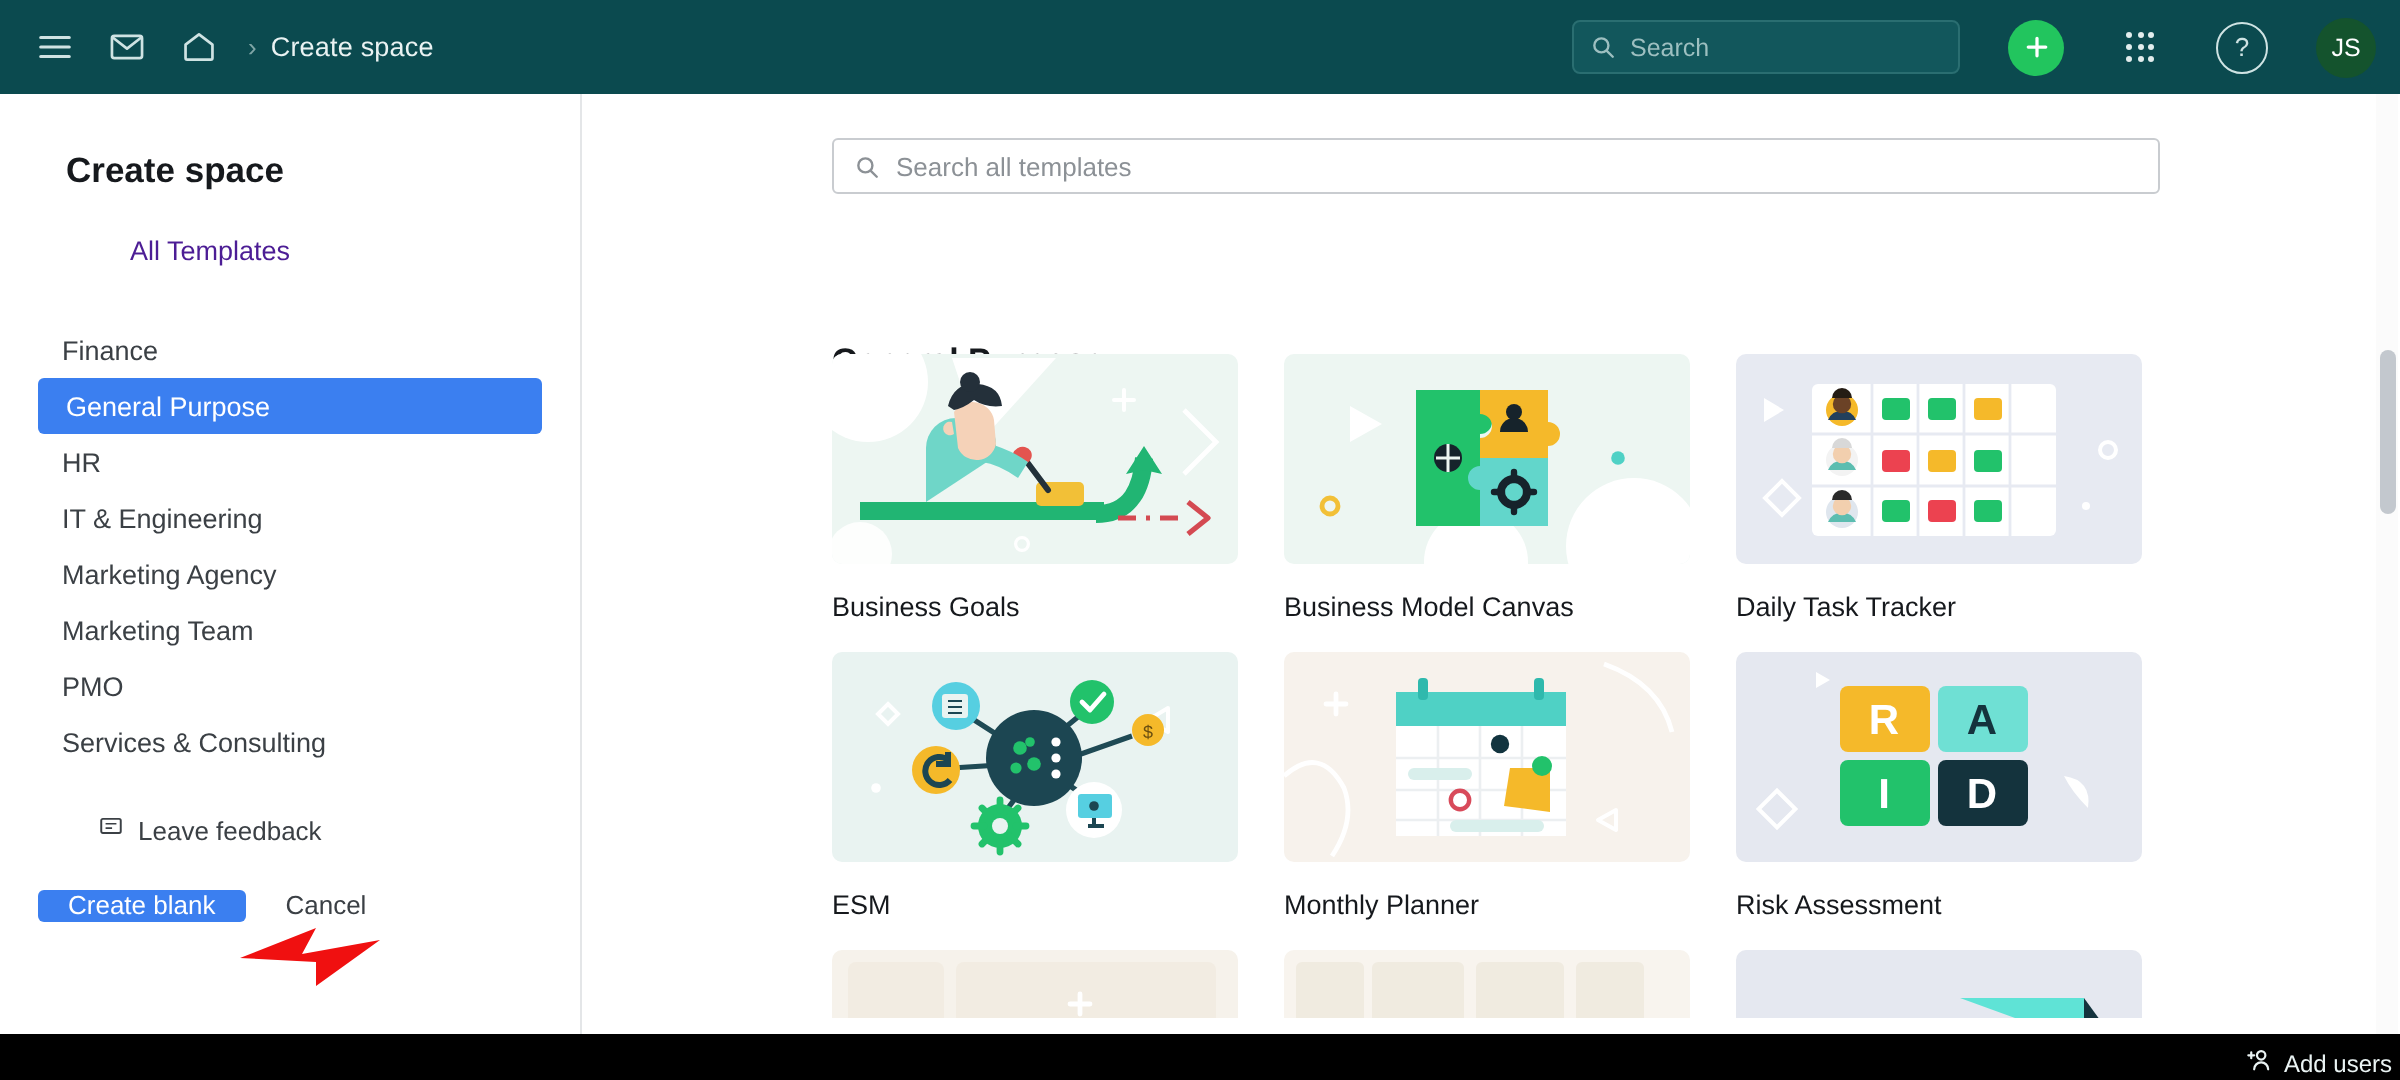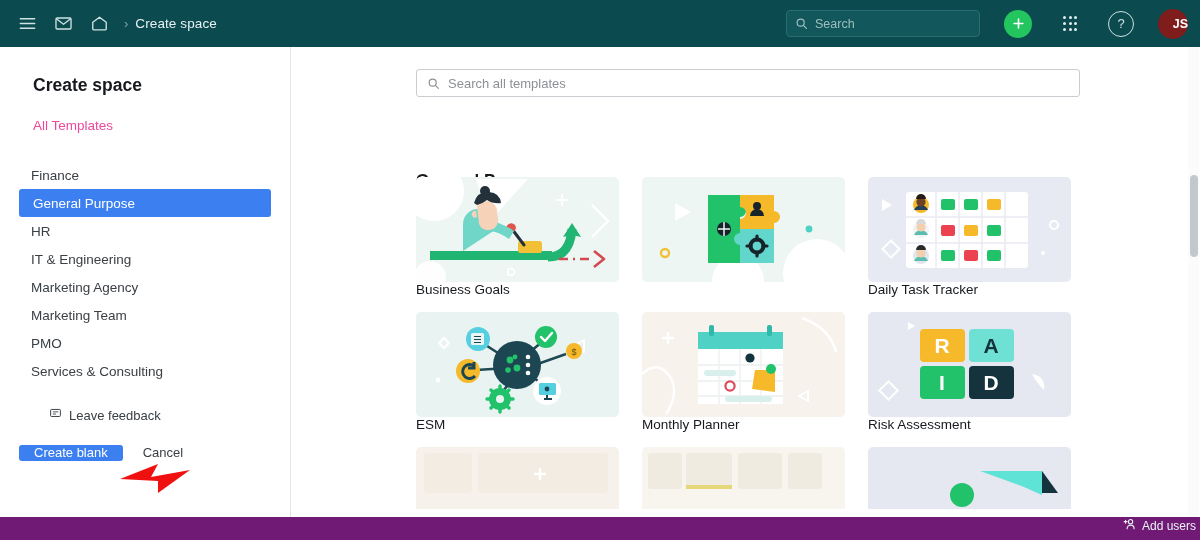--- a/index.html
+++ b/index.html
@@ -62,39 +62,40 @@
   .dots i { width: 3px; height: 3px; background: #e2eded; border-radius: 50%; display:block; }
   .help-btn {
     width: 26px; height: 26px; border-radius: 50%;
     border: 1.4px solid #cfe3e3;
     color: #cfe3e3;
     display: flex; align-items: center; justify-content: center;
     font-size: 13px; cursor: pointer;
   }
   .avatar {
     width: 30px; height: 30px; border-radius: 50%;
-    background: #7f1d1d; color: #fff;
-    display: flex; align-items: center; justify-content: flex-end;
-    font-size: 12.5px; font-weight: bold; cursor: pointer;
+    background: #14532d; color: #fff;
+    display: flex; align-items: center; justify-content: center;
+    font-size: 12.5px; font-weight: normal; cursor: pointer;
   }
 
   
   .sidebar {
     position: absolute; left: 0; top: 47px; width: 291px; height: 470px;
     background: #ffffff;
     border-right: 1px solid #e4e6e8;
     z-index: 20;
   }
   .side-title {
     font-size: 17.5px; font-weight: bold; color: #16191d;
     padding: 28px 0 0 33px;
   }
   .side-all {
-    font-size: 13.5px; color: #ec4899;
+    font-size: 13.5px; color: #4c1d95;
     padding: 22px 0 0 33px;
+    margin-left: 32px;
   }
   .side-list { margin-top: 28px; }
   .side-item {
     height: 28px; display: flex; align-items: center;
     padding-left: 31px; font-size: 13.5px; color: #3b4045;
     cursor: pointer;
   }
   .side-item.active {
     background: #3b7ff0; color: #ffffff;
     margin: 0 19px 0 19px;
@@ -152,42 +153,42 @@
     column-gap: 23px;
     row-gap: 15px;
   }
   .card { width: 203px; cursor: pointer; }
   .thumb {
     width: 203px; height: 105px;
     border-radius: 5px; overflow: hidden; position: relative;
   }
   .thumb svg { display: block; width: 100%; height: 100%; }
   .card-label {
-    margin-top: 0; font-size: 13.5px; color: #16191d;
+    margin-top: 14px; font-size: 13.5px; color: #16191d;
   }
 
   
   .scrollbar {
     position: absolute; right: 1px; top: 47px;
     width: 11px; height: 470px;
     background: #fbfbfb;
     z-index: 25;
   }
   .scroll-thumb {
     position: absolute; left: 1.5px; top: 128px;
     width: 8px; height: 82px;
     background: #c3c8ce; border-radius: 4px;
     cursor: pointer;
   }
 
   
   .bottombar {
     position: absolute; left: 0; bottom: 0; width: 1200px; height: 23px;
-    background: #701a75;
-    display: flex; align-items: flex-start; justify-content: flex-end;
+    background: #000000;
+    display: flex; align-items: flex-end; justify-content: flex-end;
     padding-right: 4px;
     z-index: 40;
   }
   .add-users {
     display: flex; align-items: center; gap: 5px;
     color: #eaf3f3; font-size: 12px; cursor: pointer;
   }
 
   
   .annot-arrow {
@@ -353,20 +354,21 @@
             <path d="M98 18 h34 v16 a6 6 0 0 1 0 12 v6 h-34 v-10 a6 6 0 0 0 0 -12 z" fill="#f5b92a"></path>
             <path d="M98 52 h34 v34 h-34 v-18 a6 6 0 0 1 0 -12 z" fill="#62d6cb"></path>
             <circle cx="82" cy="52" r="7" fill="#16232b"></circle>
             <path d="M76 52 h12 M82 45 v14" stroke="#edf6f2" stroke-width="1.5"></path>
             <circle cx="115" cy="29" r="4" fill="#16232b"></circle>
             <path d="M108 39 a7 7 0 0 1 14 0 z" fill="#16232b"></path>
             <circle cx="115" cy="69" r="6.5" fill="none" stroke="#16232b" stroke-width="4"></circle>
             <path d="M115 59 v4 M115 75 v4 M105 69 h4 M121 69 h4" stroke="#16232b" stroke-width="3.2" stroke-linecap="round"></path>
           </svg>
         </div>
+        <div class="card-label">Business Model Canvas</div>
       </div>
 
       <div class="card">
         <div class="thumb">
           <svg viewBox="0 0 203 105">
             <rect width="203" height="105" fill="#e7eaf2"></rect>
             <path d="M14 22 l10 6 l-10 6 z" fill="#ffffff"></path>
             <circle cx="186" cy="48" r="4" fill="none" stroke="#ffffff" stroke-width="2"></circle>
             <rect x="17" y="66" width="12" height="12" fill="none" stroke="#ffffff" stroke-width="2" transform="rotate(45 23 72)"></rect>
             <circle cx="175" cy="76" r="2" fill="#ffffff"></circle>

